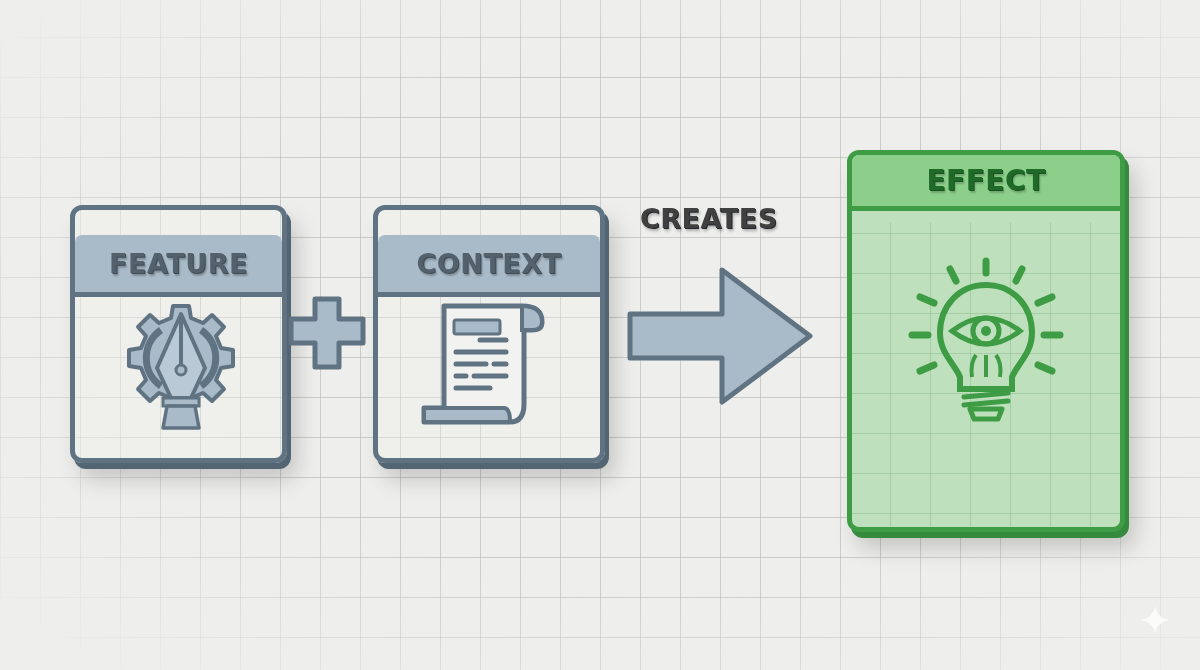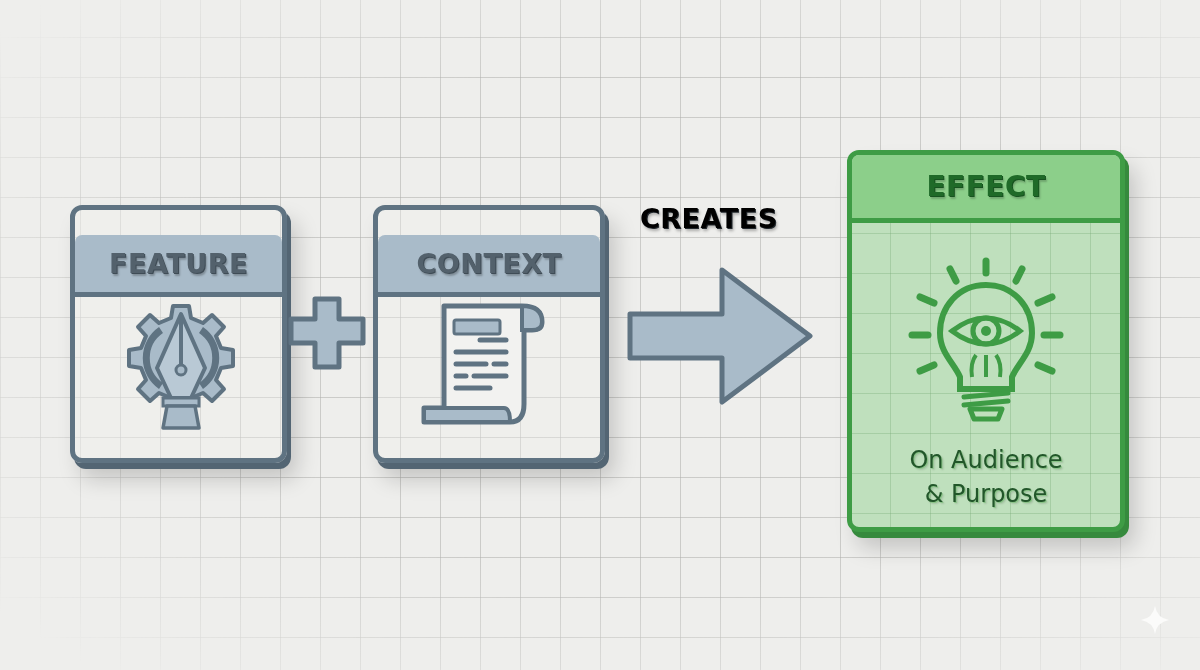--- a/index.html
+++ b/index.html
@@ -40,37 +40,37 @@
     font-size:27px; letter-spacing:0.5px;
     color:#53616c;
     text-shadow: 1px 1px 0 #3f4c56, 2px 3px 2px rgba(0,0,0,0.25);
   }
   .card.green {
     border:5px solid #3e9c45;
     background:#bfe0bd;
     box-shadow: 4px 6px 0 #368a3d, 10px 16px 22px rgba(0,0,0,0.18);
   }
   .card.green .header {
-    background:#8ccf8a; border-bottom:5px solid #3e9c45; height:68px;
+    background:#8ccf8a; border-bottom:5px solid #3e9c45; height:56px;
   }
   .card.green .title { color:#1f6a28; text-shadow:1px 1px 0 #175320, 2px 3px 2px rgba(0,0,0,0.2); font-size:28px; }
   .card.green .body-grid {
     position:absolute; left:0; right:0; top:68px; bottom:0;
     background-image:
       linear-gradient(to right, rgba(120,170,118,0.35) 1.5px, transparent 1.5px),
       linear-gradient(to bottom, rgba(120,170,118,0.35) 1.5px, transparent 1.5px);
     background-size:40px 40px; background-position:-2px 10px;
     border-radius:0 0 8px 8px;
   }
   .icon { position:absolute; }
   .plus { position:absolute; left:287px; top:295px; }
   .creates {
     position:absolute; left:640px; top:203px;
     font-family:"DejaVu Sans", sans-serif; font-weight:bold;
-    font-size:27px; letter-spacing:0.5px; color:#000000;
+    font-size:27px; letter-spacing:0.5px; color:#404040;
     text-shadow: 1px 1px 0 #22282d, 2px 3px 3px rgba(0,0,0,0.28);
   }
   .arrow { position:absolute; left:624px; top:262px; }
   .subtitle {
     position:absolute; left:0; right:0; top:288px;
     text-align:center; font-family:"DejaVu Sans", sans-serif;
     font-size:24px; line-height:34px; color:#22562a;
     text-shadow: 1px 1px 0 #89c387, 2px 2px 2px rgba(0,0,0,0.15);
   }
   .sparkle { position:absolute; left:1140px; top:605px; }
@@ -151,21 +151,17 @@
     <path d="M46,78 Q80,52 114,78 Q80,104 46,78 Z" fill="none" stroke="#3e9c45" stroke-width="5"></path>
     <circle cx="80" cy="78" r="13" fill="none" stroke="#3e9c45" stroke-width="5"></circle>
     <circle cx="80" cy="78" r="5" fill="#3e9c45"></circle>
     <path d="M66,124 Q64,110 70,102 M80,124 L80,102 M94,124 Q96,110 90,102" fill="none" stroke="#3e9c45" stroke-width="4"></path>
     <g stroke="#3e9c45" stroke-width="5" stroke-linecap="round">
       <line x1="58" y1="144" x2="102" y2="140"></line>
       <line x1="58" y1="152" x2="102" y2="148"></line>
     </g>
     <path d="M64,156 L96,156 L92,166 L68,166 Z" fill="none" stroke="#3e9c45" stroke-width="5" stroke-linejoin="round"></path>
   </svg>
-  <div class="subtitle">
-    <div>On Audience</div>
-    <div>&amp; Purpose</div>
-  </div>
 </div>
 
 <svg class="sparkle" width="30" height="30" viewBox="0 0 30 30">
   <path d="M15,1 Q17,13 29,15 Q17,17 15,29 Q13,17 1,15 Q13,13 15,1 Z" fill="#fbfbfa"></path>
 </svg>
 
 </body></html>

